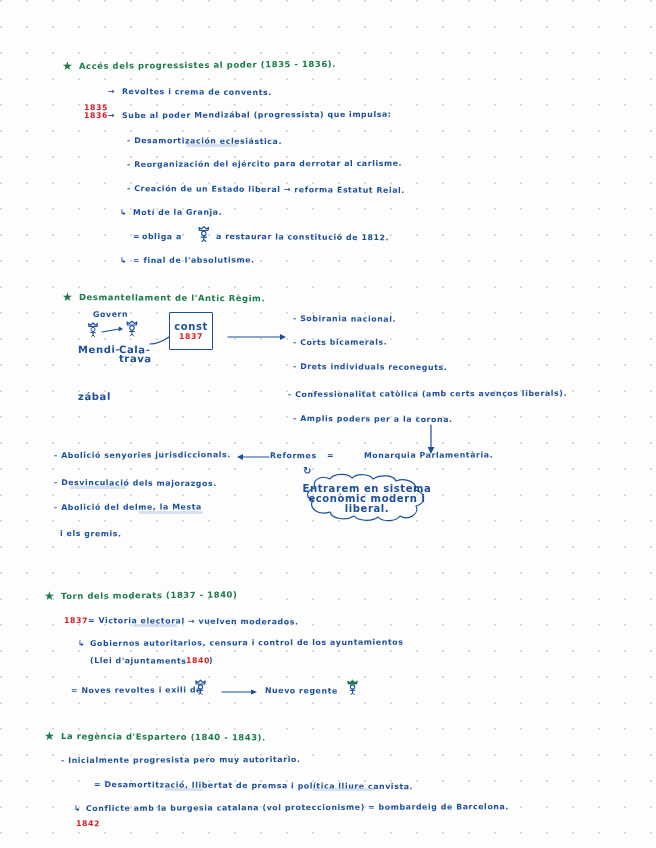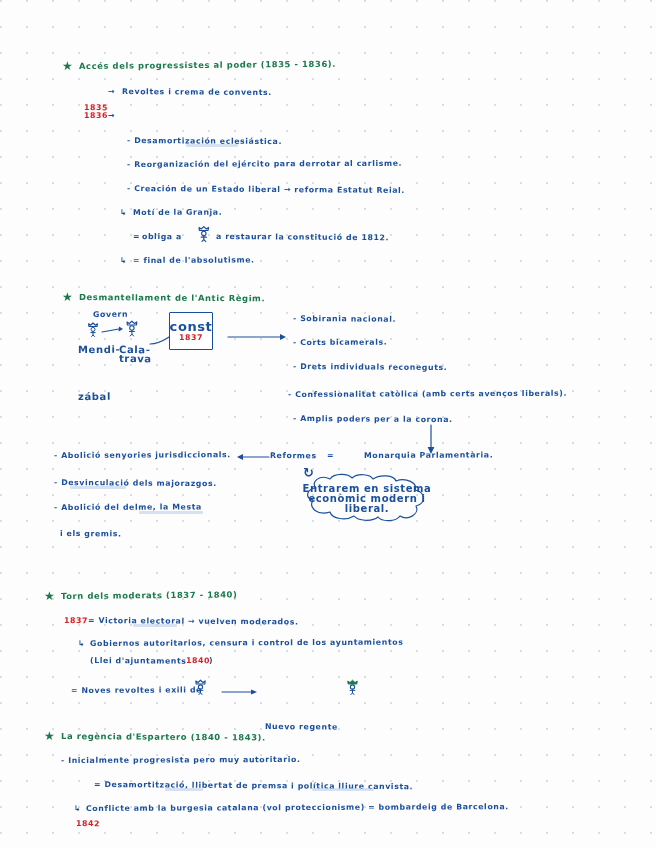--- a/index.html
+++ b/index.html
@@ -26,21 +26,21 @@
     letter-spacing:0.6px;
     white-space:nowrap;
     line-height:1;
     transform-origin:left center;
   }
   .green{color:#1a7a4c;}
   .blue{color:#1b4f9c;}
   .red{color:#d81f26;}
   .s11{font-size:8.4px;}
   .s10{font-size:7.8px;}
-  .s9 {font-size:13px;}
+  .s9 {font-size:10px;}
   .s8 {font-size:10px;}
 
   .tilt1{transform:rotate(-0.5deg);}
   .tilt2{transform:rotate(0.4deg);}
   .tilt3{transform:rotate(-0.25deg);}
 
   
   .star{
     position:absolute;
     width:11px;height:11px;
@@ -89,20 +89,21 @@
 
   <span class="star" style="left:62px;top:61px;">★</span>
   <div class="hw green s11 tilt1" style="left:79px;top:62px;">Accés dels progressistes al poder (1835 - 1836).</div>
 
   <div class="hw red s10 tilt2" style="left:84px;top:104px;">1835</div>
   <div class="hw blue s10 tilt2" style="left:108px;top:88px;">→</div>
   <div class="hw blue s10 tilt2" style="left:122px;top:88px;">Revoltes i crema de convents.</div>
 
   <div class="hw red s10 tilt3" style="left:84px;top:112px;">1836</div>
   <div class="hw blue s10 tilt3" style="left:108px;top:112px;">→</div>
+  <div class="hw blue s10 tilt3" style="left:122px;top:112px;">Sube al poder Mendizábal (progressista) que impulsa:</div>
 
   <div class="hw blue s10 tilt2" style="left:127px;top:137px;">- Desamortización eclesiástica.</div>
   <div class="ul" style="left:186px;top:144px;width:52px;"></div>
 
   <div class="hw blue s10 tilt3" style="left:127px;top:161px;">- Reorganización del ejército para derrotar al carlisme.</div>
 
   <div class="hw blue s10 tilt2" style="left:127px;top:185px;">- Creación de un Estado liberal → reforma Estatut Reial.</div>
 
   <div class="hw blue s10 tilt3" style="left:120px;top:209px;">↳</div>
   <div class="hw blue s10 tilt3" style="left:133px;top:209px;">Motí de la Granja.</div>
@@ -222,21 +223,21 @@
   <div class="hw blue s10 tilt3" style="left:71px;top:687px;">= Noves revoltes i exili de</div>
   <svg class="ink figicon" style="left:193px;top:679px;" width="15" height="16" viewBox="0 0 15 16">
     <path class="stroke" d="M3.2 5 L2.8 2 L5 3.6 L7.5 1.2 L10 3.6 L12.2 2 L11.8 5 Z" fill="#2f6fb8"></path>
     <circle cx="7.5" cy="8" r="2.1" fill="none" stroke="#1b4f9c" stroke-width="1.1"></circle>
     <path class="stroke-thin" d="M7.5 10.1 L7.5 13.8 M5.1 11.4 L9.9 11.4 M5.9 15.6 L7.5 13.8 L9.1 15.6"></path>
   </svg>
   <svg class="ink" style="left:222px;top:687px;" width="36" height="10" viewBox="0 0 36 10">
     <path class="stroke" d="M0 5 L29 5"></path>
     <path class="fill-blue" d="M29 2.5 L35 5 L29 7.5 Z"></path>
   </svg>
-  <div class="hw blue s10 tilt2" style="left:265px;top:687px;margin-top:36px;">Nuevo regente</div>
+  <div class="hw blue s10 tilt2" style="left:265px;top:687px;">Nuevo regente</div>
   <svg class="ink figicon" style="left:345px;top:679px;" width="15" height="16" viewBox="0 0 15 16">
     <path d="M3.2 5 L2.8 2 L5 3.6 L7.5 1.2 L10 3.6 L12.2 2 L11.8 5 Z" fill="#1a7a4c" stroke="#1a7a4c" stroke-width="1"></path>
     <circle cx="7.5" cy="8" r="2.1" fill="none" stroke="#1b4f9c" stroke-width="1.1"></circle>
     <path class="stroke-thin" d="M7.5 10.1 L7.5 13.8 M5.1 11.4 L9.9 11.4 M5.9 15.6 L7.5 13.8 L9.1 15.6"></path>
   </svg>
 
   <span class="star" style="left:44px;top:731px;">★</span>
   <div class="hw green s11 tilt2" style="left:61px;top:732px;">La regència d'Espartero (1840 - 1843).</div>
 
   <div class="hw blue s10 tilt3" style="left:61px;top:757px;">- Inicialmente progresista pero muy autoritario.</div>

